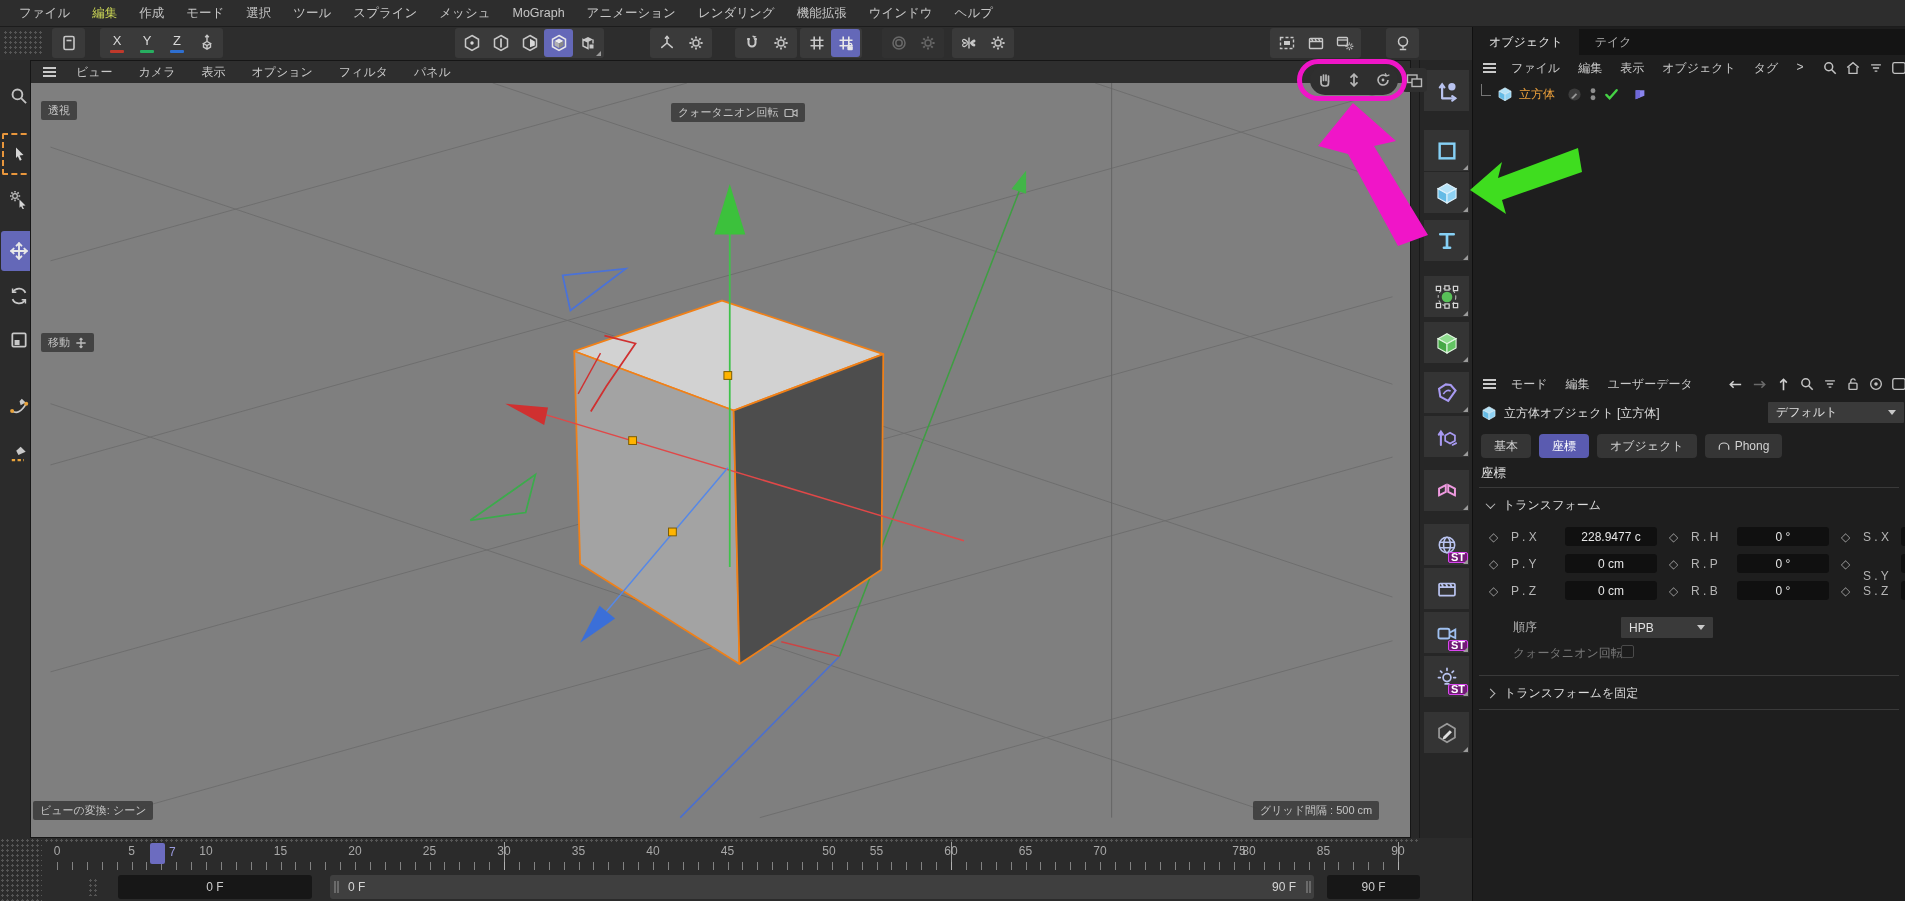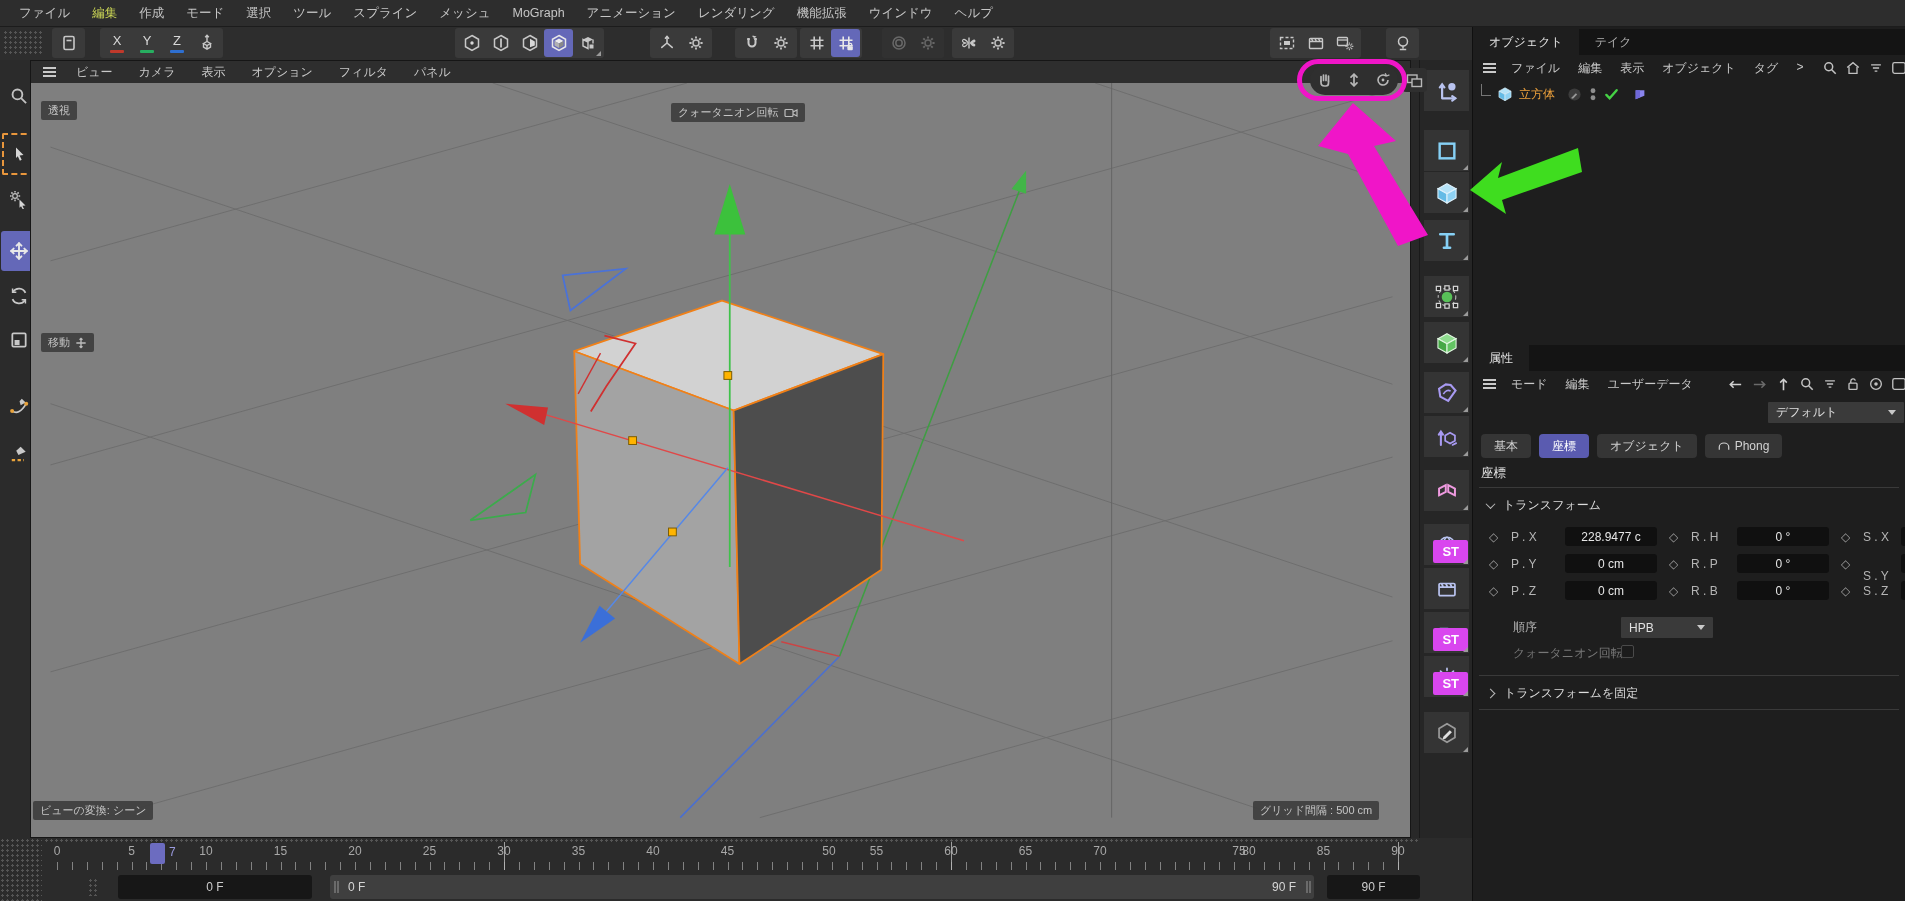--- a/index.html
+++ b/index.html
@@ -46,21 +46,21 @@
   #paneicon{left:1402px;top:68px;width:25px;height:24px;background:#2f2f2f;border-radius:4px;display:flex;align-items:center;justify-content:center;z-index:20;}
 
   
   #pinkring{left:1297px;top:59px;width:110px;height:42px;border:5px solid #f015c8;border-radius:21px;z-index:30;pointer-events:none;}
   #pinkarrow{left:1300px;top:96px;z-index:30;pointer-events:none;}
   #greenarrow{left:1466px;top:138px;z-index:30;pointer-events:none;}
 
   
   #rstrip{left:1419px;top:60px;width:53px;height:778px;background:#262626;border-left:1px solid #1a1a1a;}
   .stile{position:absolute;left:4px;width:45px;height:41px;background:#343434;display:flex;align-items:center;justify-content:center;position:absolute;}
-  .st{position:absolute;right:1px;bottom:2px;background:#d946ef;color:#fff;font-size:13px;font-weight:bold;padding:0 2px;border-radius:2px;line-height:9px;border:7px solid #d946ef;}
+  .st{position:absolute;right:1px;bottom:2px;background:#701a75;color:#fff;font-size:11px;font-weight:bold;padding:0 2px;border-radius:2px;line-height:9px;border:1px solid #d946ef;}
 
   
   #rpanel{left:1472px;top:27px;width:433px;height:874px;background:#1e1e1e;border-left:1px solid #101010;overflow:hidden;}
   .tabbar{position:absolute;left:0;width:100%;height:26px;background:#141414;display:flex;align-items:flex-end;}
   .ptab{padding:4px 16px;font-size:12px;color:#b2b2b2;background:#141414;height:26px;display:flex;align-items:center;}
   .ptab.active{background:#1e1e1e;color:#e4e4e4;}
   .pmenu{position:absolute;left:0;width:100%;height:26px;display:flex;align-items:center;gap:2px;padding:0 6px;}
   .pmenu .pmi{padding:0 9px;color:#c9c9c9;}
   .pmenu .spacer{flex:1;}
   .pmicons{display:flex;align-items:center;gap:7px;margin-right:-8px;}
@@ -638,23 +638,20 @@
       </svg>
     <svg width="15" height="15" viewBox="0 0 16 16" fill="none">
         <path d="M2.5 8.5l3.5 3.5L13.5 3.5" stroke="#45d245" stroke-width="2.6" stroke-linecap="round"></path>
       </svg>
     <svg width="14" height="15" viewBox="0 0 16 16" style="margin-left:8px">
         <path d="M3 3h10v6.5L3 13.5Z" fill="#8a85ee"></path>
         <path d="M3 3h5v8.2L3 13.5Z" fill="#6f68d8"></path>
       </svg>
   </div>
 
-  <div class="tabbar" style="top:318px">
-    <div class="ptab active">属性</div>
-  </div>
   <div class="pmenu" style="top:344px">
     <span class="hamb"></span>
     <span style="display:flex">
         <span class="pmi">モード</span>
         <span class="pmi">編集</span>
         <span class="pmi">ユーザーデータ</span>
       </span>
     <span class="spacer"></span>
     <span class="pmicons">
       <svg width="17" height="17" viewBox="0 0 18 18" fill="none" stroke="#d0d0d0" stroke-width="1.7">
@@ -679,20 +676,28 @@
       <svg width="16" height="16" viewBox="0 0 18 18" fill="none" stroke="#c2c2c2" stroke-width="1.5">
           <circle cx="9" cy="9" r="6"></circle>
           <circle cx="9" cy="9" r="2" fill="#c2c2c2" stroke="none"></circle>
         </svg>
       <svg width="16" height="16" viewBox="0 0 18 18" fill="none" stroke="#c2c2c2" stroke-width="1.5">
           <rect x="2" y="3" width="14" height="12" rx="2"></rect>
         </svg>
     </span>
   </div>
 
+  <div class="abs" style="left:8px;top:374px;width:420px;height:24px;display:flex;align-items:center;gap:7px">
+    <svg width="16" height="16" viewBox="0 0 18 18" stroke="#dff2fc" stroke-width=".7">
+        <polygon points="9,2 15.8,5.8 9,9.6 2.2,5.8" fill="#b5e3f8"></polygon>
+        <polygon points="2.2,5.8 9,9.6 9,16.5 2.2,12.7" fill="#64bbe6"></polygon>
+        <polygon points="15.8,5.8 9,9.6 9,16.5 15.8,12.7" fill="#8ed2f4"></polygon>
+      </svg>
+    <span style="color:#dddddd">立方体オブジェクト [立方体]</span>
+  </div>
   <div class="ddown abs" style="left:295px;top:375px;width:136px">
     <span>デフォルト</span>
       <span class="dtri"></span>
   </div>
 
   <div class="abs" style="left:8px;top:407px;display:flex;gap:8px">
     <div class="atab">
         <span>基本</span>
       </div>
     <div class="atab active">

